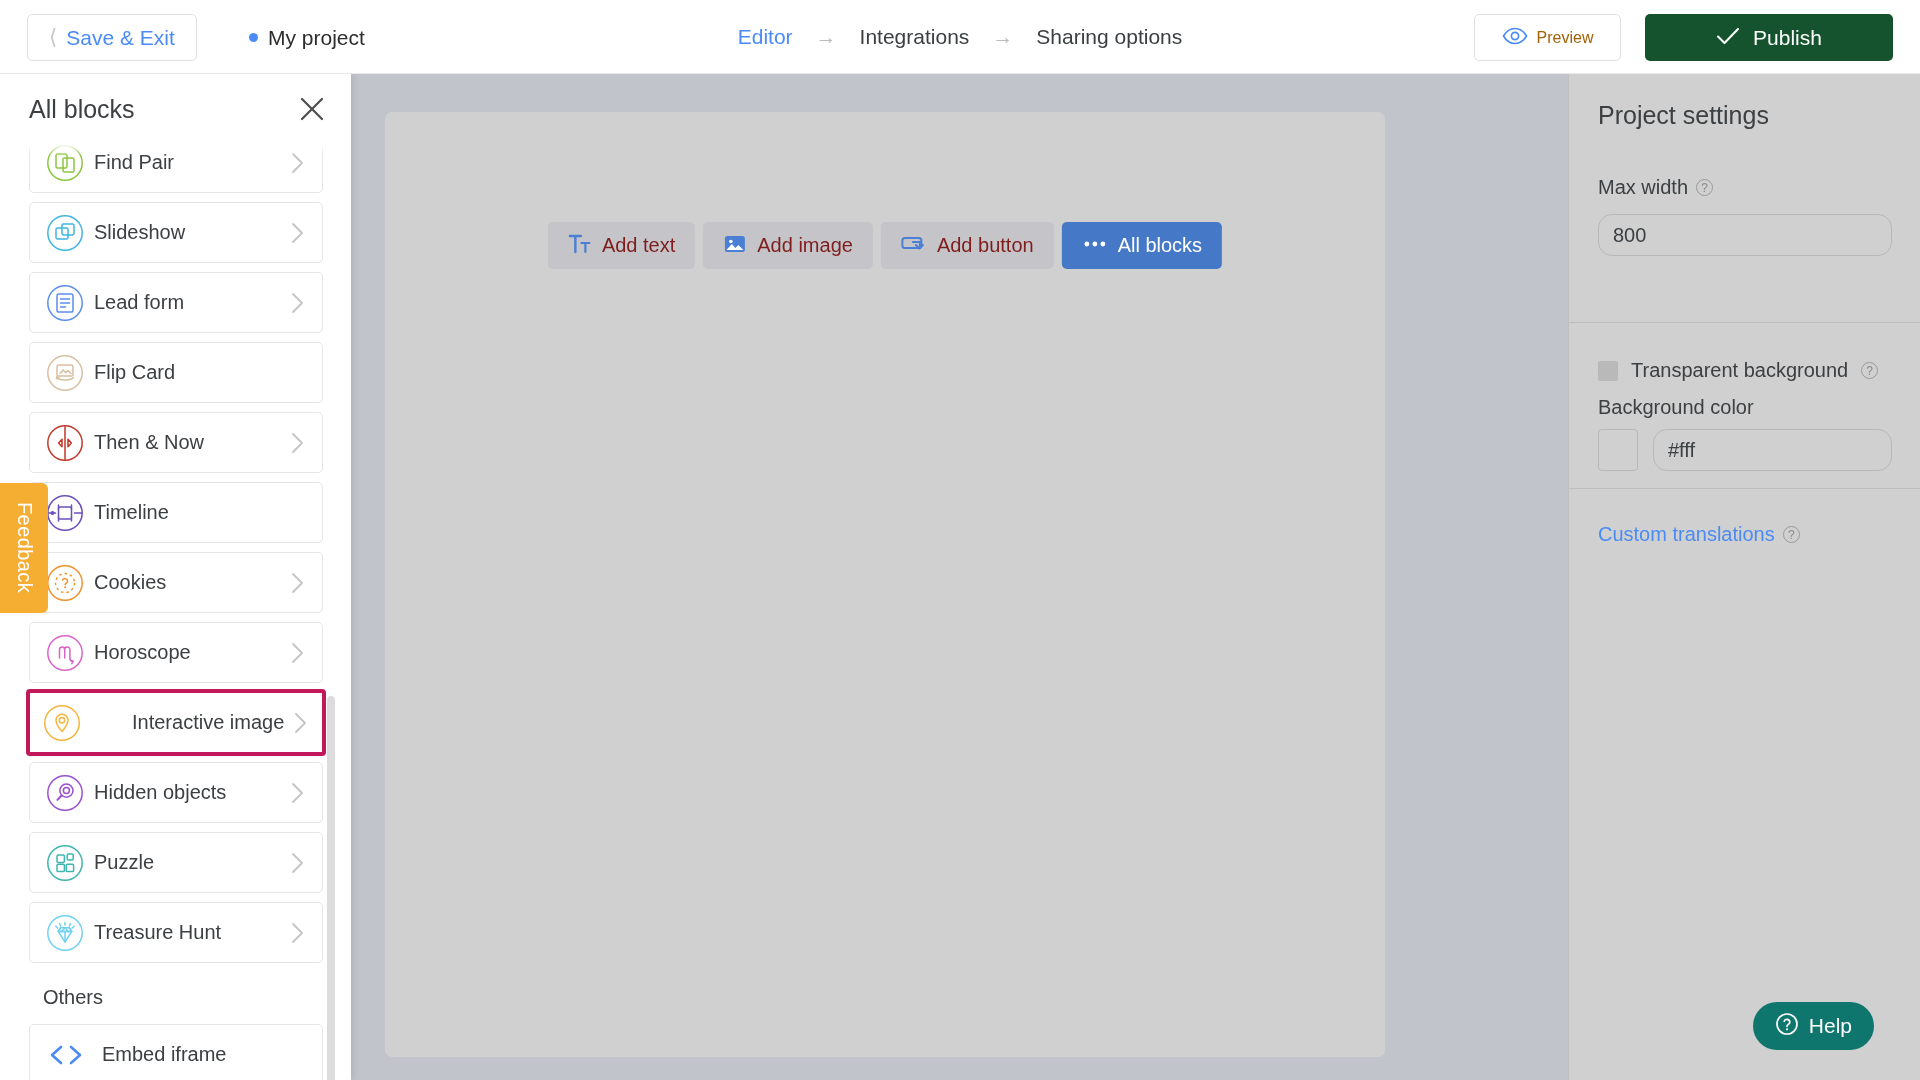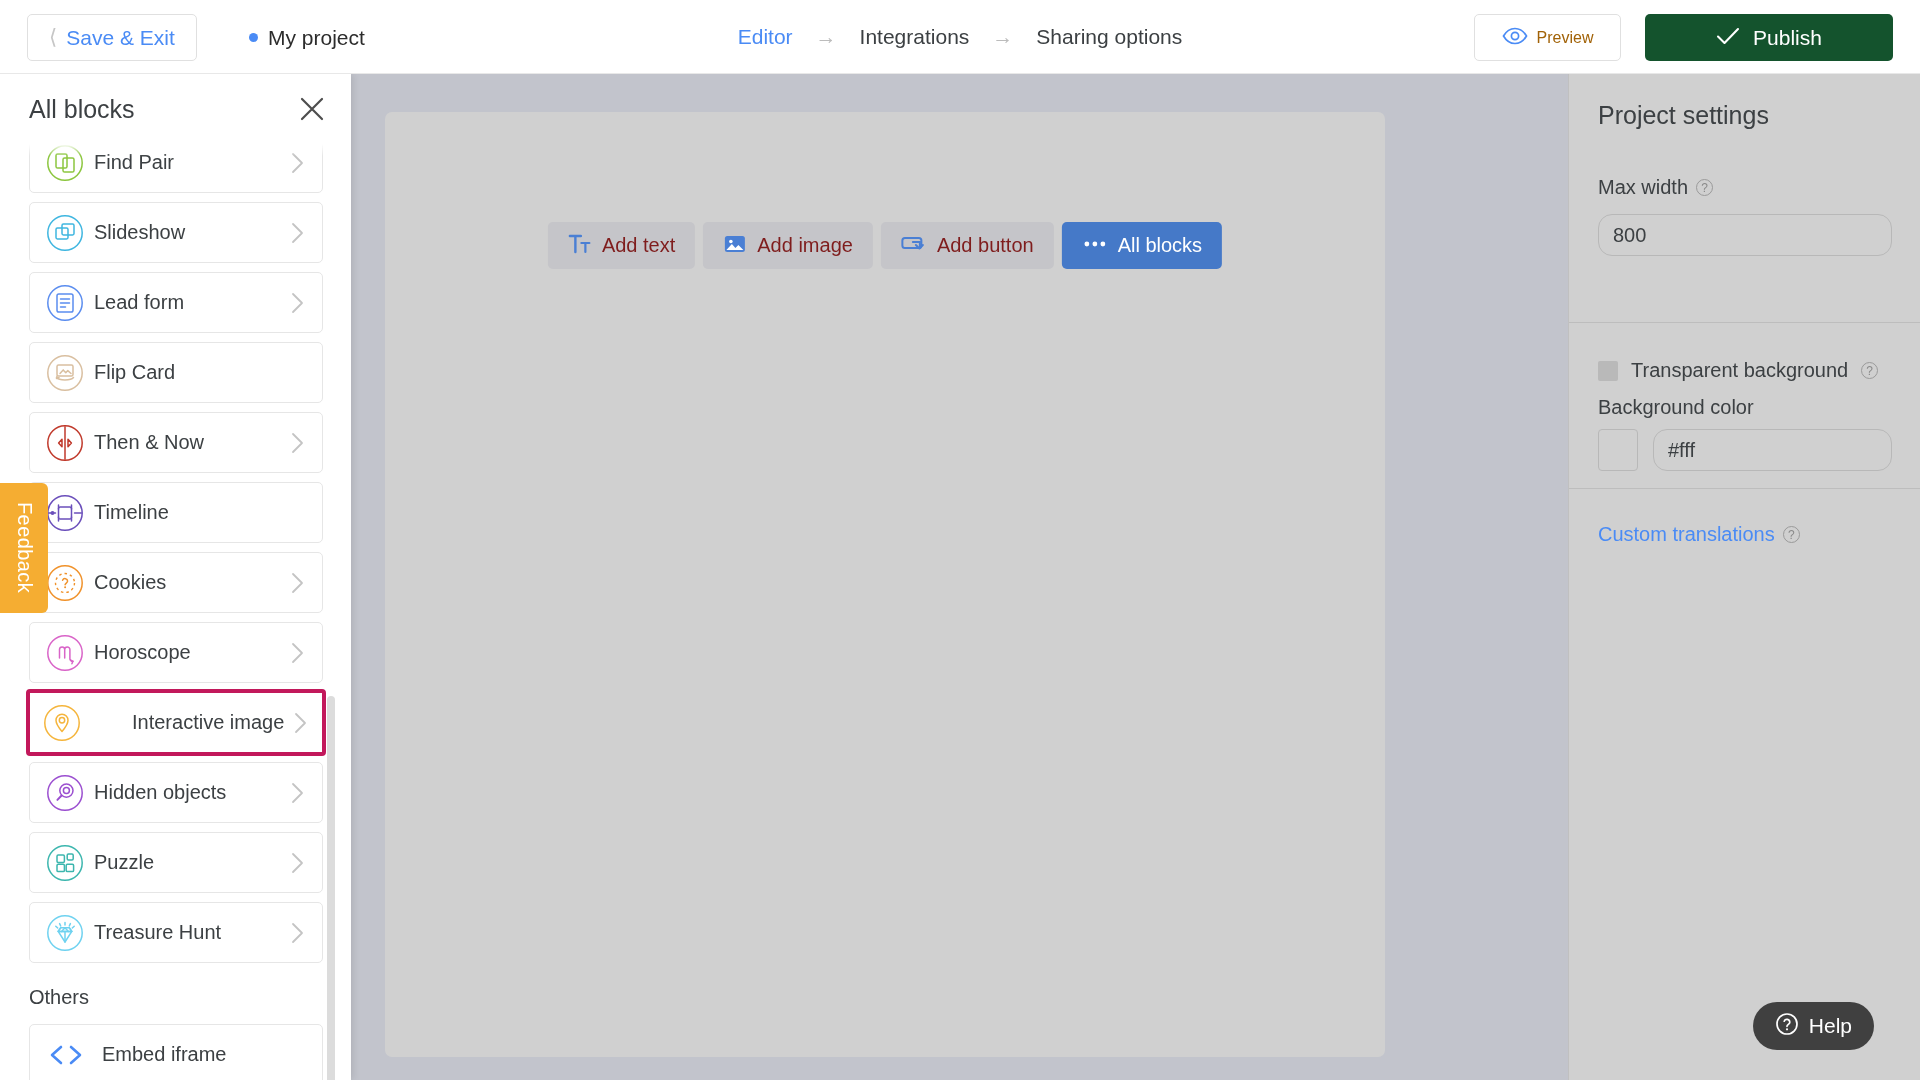--- a/index.html
+++ b/index.html
@@ -224,21 +224,21 @@
     position: absolute; left: 29px; top: 449px;
     font-size: 20px; color: #4a8bf5; cursor: pointer;
     display: flex; align-items: center; gap: 8px;
   }
   #custom-translations .help-dot { border-color: #9a9a9a; color: #8a8a8a; }
 
   
   #help-btn {
     position: absolute; right: 46px; bottom: 30px;
     height: 48px; padding: 0 22px;
-    background: #404040; border-radius: 24px;
+    background: #0f766e; border-radius: 24px;
     display: flex; align-items: center; gap: 10px;
     cursor: pointer; z-index: 50;
   }
   #help-btn .lbl { color: #ffffff; font-size: 21px; }
 </style>
 </head>
 <body>
 
 <div id="workspace">
   <div id="canvas-card">
@@ -468,21 +468,21 @@
             <path d="M12.2 17.4h13.6L19 28z" fill="none" stroke="#6fd2f0" stroke-width="1.5" stroke-linecap="round" stroke-linejoin="round"></path>
             <path d="M14.6 13.8h8.8l2.4 3.6H12.2z" fill="none" stroke="#6fd2f0" stroke-width="1.5" stroke-linecap="round" stroke-linejoin="round"></path>
             <path d="M14.6 13.8l-2.4 3.6M23.4 13.8l2.4 3.6M19 17.4V28M15.6 17.4L19 13.8l3.4 3.6" fill="none" stroke="#6fd2f0" stroke-width="1.5" stroke-linecap="round" stroke-linejoin="round"></path>
             <path d="M19 8.4v2.6M13.6 9.6l1.1 2.4M24.4 9.6l-1.1 2.4M9.8 12.2l1.9 1.8M28.2 12.2l-1.9 1.8" fill="none" stroke="#6fd2f0" stroke-width="1.5" stroke-linecap="round" stroke-linejoin="round"></path>
           </svg></span>
         <span class="block-label">Treasure Hunt</span>
         <span class="block-chev"><svg width="13" height="22" viewBox="0 0 13 22">
             <path d="M2 2l9 9-9 9" fill="none" stroke="#c4c4c4" stroke-width="1.8" stroke-linecap="round" stroke-linejoin="round"></path>
           </svg></span>
       </div>
-      <div id="others-label" style="top: 842px;">Others</div>
+      <div id="others-label" style="top: 842px; margin-left: 14px;">Others</div>
       <div class="block-row" style="top: 880px;">
         <span class="embed-icon"><svg width="38" height="26" viewBox="0 0 38 26">
             <path d="M14 5L5 13l9 8" fill="none" stroke="#4a8bf5" stroke-width="2.6" stroke-linecap="round" stroke-linejoin="round"></path>
             <path d="M24 5l9 8-9 8" fill="none" stroke="#4a8bf5" stroke-width="2.6" stroke-linecap="round" stroke-linejoin="round"></path>
           </svg></span>
         <span class="block-label" style="left: 72px;">Embed iframe</span>
       </div>
     </div>
   <div id="sidebar-fade"></div>
 

